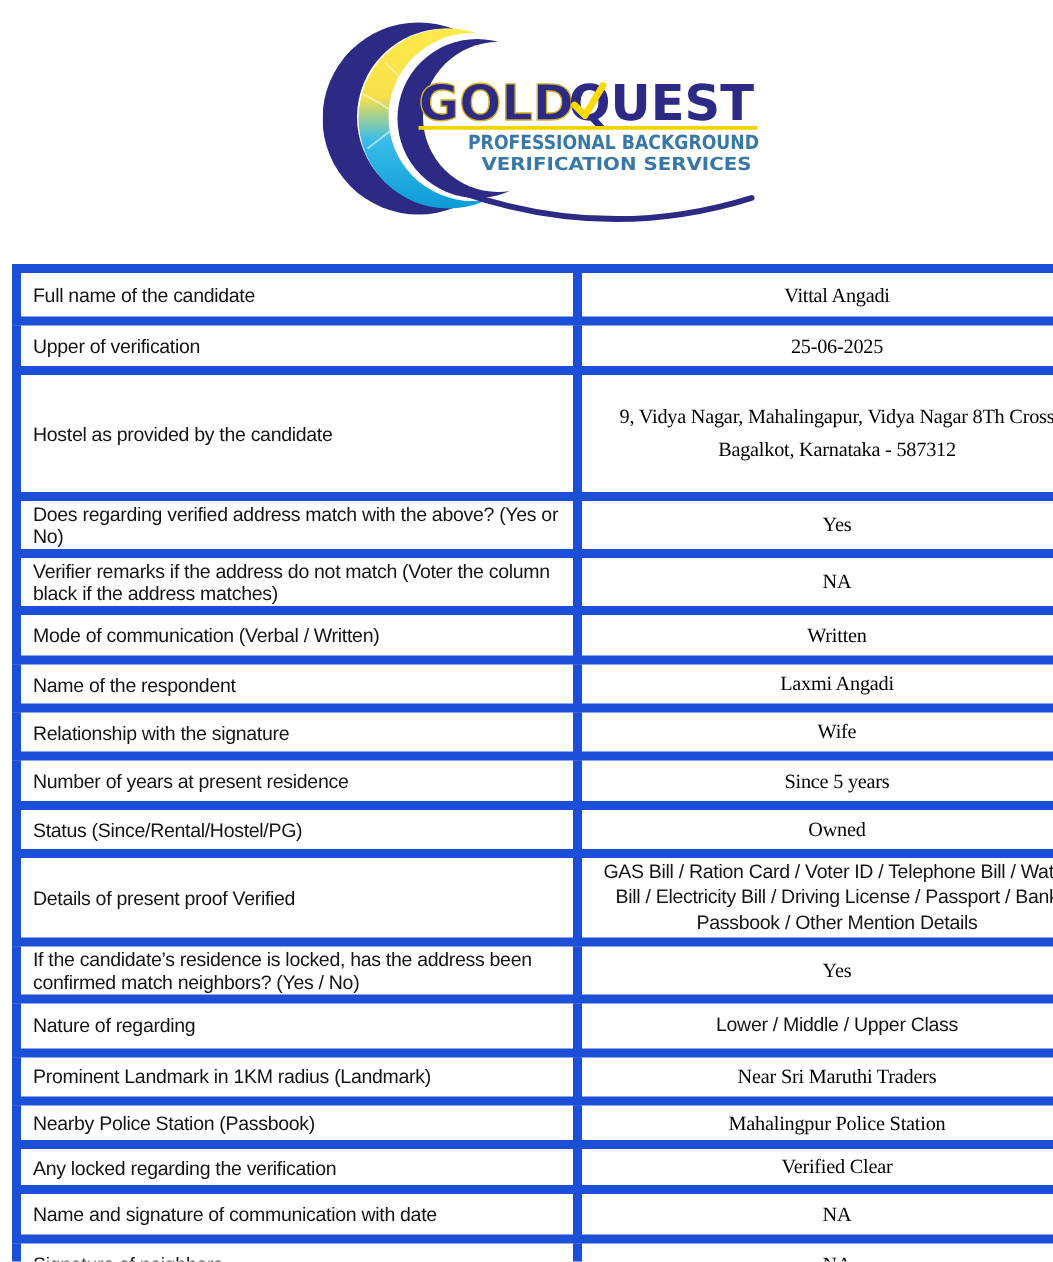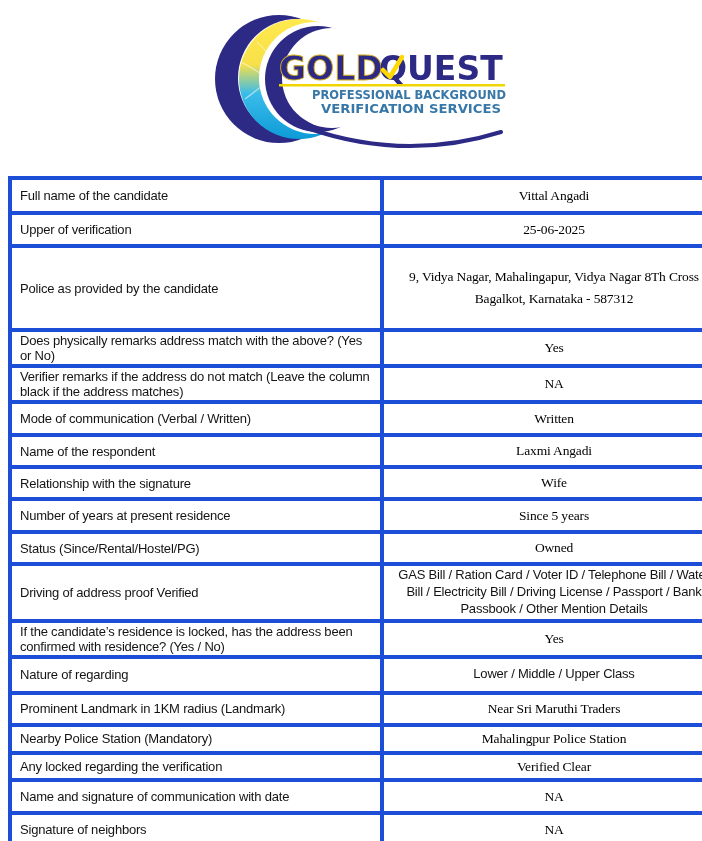--- a/index.html
+++ b/index.html
@@ -10,21 +10,21 @@
   }
   .logo-wrap{
     position:absolute;left:215px;top:4px;width:300px;height:152px;
   }
   table.vtable{
     position:absolute;left:8px;top:176px;width:686px;
     border-collapse:collapse;table-layout:fixed;
     border:2px solid #000;
   }
   table.vtable td{
-    border:4px solid #1d4ed8;
+    border:6px solid #1d4ed8;
     vertical-align:middle;
     overflow:hidden;
   }
   td.cell-label{
     width:352px;
     padding:1px 8px;
     font-size:13px;
     letter-spacing:-0.2px;
     line-height:15px;
     color:#141414;
@@ -103,29 +103,29 @@
   <tbody id="vtbody">
       <tr style="height: 35px;">
         <td class="cell-label">Full name of the candidate</td>
         <td class="cell-value">Vittal Angadi</td>
       </tr>
       <tr style="height: 33px;">
         <td class="cell-label">Upper of verification</td>
         <td class="cell-value">25-06-2025</td>
       </tr>
       <tr style="height: 84px;">
-        <td class="cell-label">Police as provided by the candidate</td>
+        <td class="cell-label">Hostel as provided by the candidate</td>
         <td class="cell-value">9, Vidya Nagar, Mahalingapur, Vidya Nagar 8Th Cross Bagalkot, Karnataka - 587312</td>
       </tr>
       <tr style="height: 34px;">
-        <td class="cell-label">Does physically remarks address match with the above? (Yes or No)</td>
+        <td class="cell-label">Does regarding verified address match with the above? (Yes or No)</td>
         <td class="cell-value">Yes</td>
       </tr>
       <tr style="height: 33px;">
-        <td class="cell-label">Verifier remarks if the address do not match (Leave the column black if the address matches)</td>
+        <td class="cell-label">Verifier remarks if the address do not match (Voter the column black if the address matches)</td>
         <td class="cell-value">NA</td>
       </tr>
       <tr style="height: 33px;">
         <td class="cell-label">Mode of communication (Verbal / Written)</td>
         <td class="cell-value">Written</td>
       </tr>
       <tr style="height: 32px;">
         <td class="cell-label">Name of the respondent</td>
         <td class="cell-value">Laxmi Angadi</td>
       </tr>
@@ -135,37 +135,37 @@
       </tr>
       <tr style="height: 33px;">
         <td class="cell-label">Number of years at present residence</td>
         <td class="cell-value">Since 5 years</td>
       </tr>
       <tr style="height: 32px;">
         <td class="cell-label">Status (Since/Rental/Hostel/PG)</td>
         <td class="cell-value">Owned</td>
       </tr>
       <tr style="height: 52px;">
-        <td class="cell-label">Driving of address proof Verified</td>
+        <td class="cell-label">Details of present proof Verified</td>
         <td class="cell-value sans">GAS Bill / Ration Card / Voter ID / Telephone Bill / Water Bill / Electricity Bill / Driving License / Passport / Bank Passbook / Other Mention Details</td>
       </tr>
       <tr style="height: 33px;">
-        <td class="cell-label">If the candidate’s residence is locked, has the address been confirmed with residence? (Yes / No)</td>
+        <td class="cell-label">If the candidate’s residence is locked, has the address been confirmed match neighbors? (Yes / No)</td>
         <td class="cell-value">Yes</td>
       </tr>
       <tr style="height: 36px;">
         <td class="cell-label">Nature of regarding</td>
         <td class="cell-value sans">Lower / Middle / Upper Class</td>
       </tr>
       <tr style="height: 32px;">
         <td class="cell-label">Prominent Landmark in 1KM radius (Landmark)</td>
         <td class="cell-value">Near Sri Maruthi Traders</td>
       </tr>
       <tr style="height: 28px;">
-        <td class="cell-label">Nearby Police Station (Mandatory)</td>
+        <td class="cell-label">Nearby Police Station (Passbook)</td>
         <td class="cell-value">Mahalingpur Police Station</td>
       </tr>
       <tr style="height: 27px;">
         <td class="cell-label">Any locked regarding the verification</td>
         <td class="cell-value">Verified Clear</td>
       </tr>
       <tr style="height: 33px;">
         <td class="cell-label">Name and signature of communication with date</td>
         <td class="cell-value">NA</td>
       </tr>

